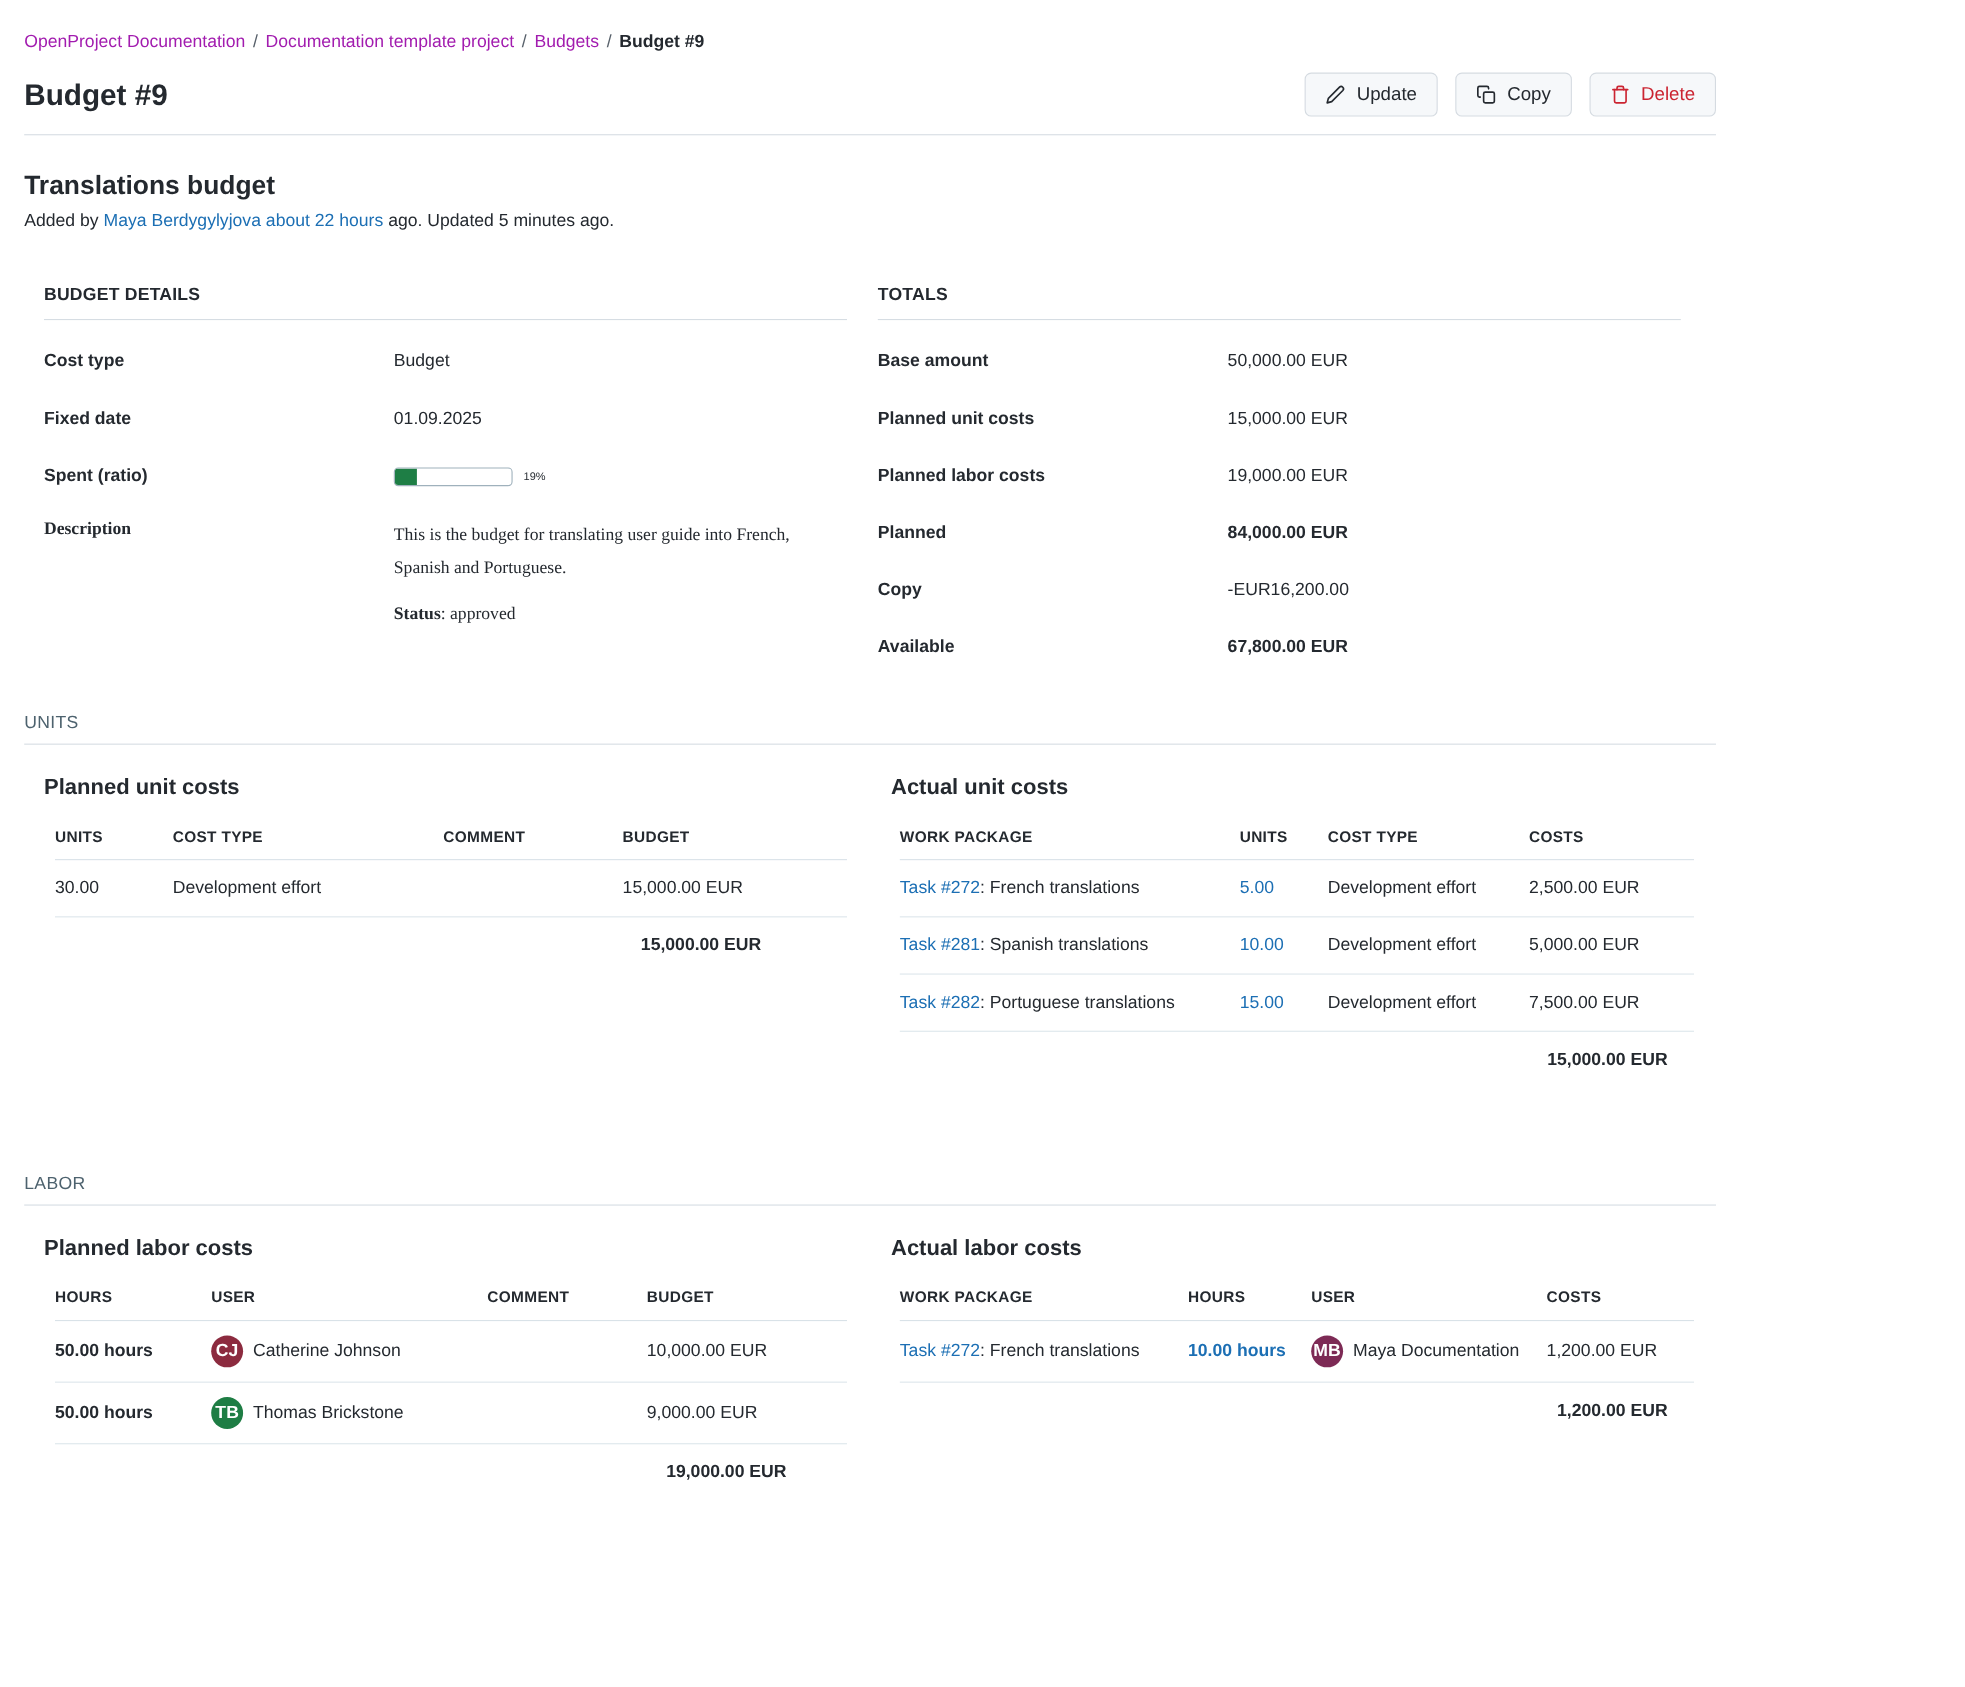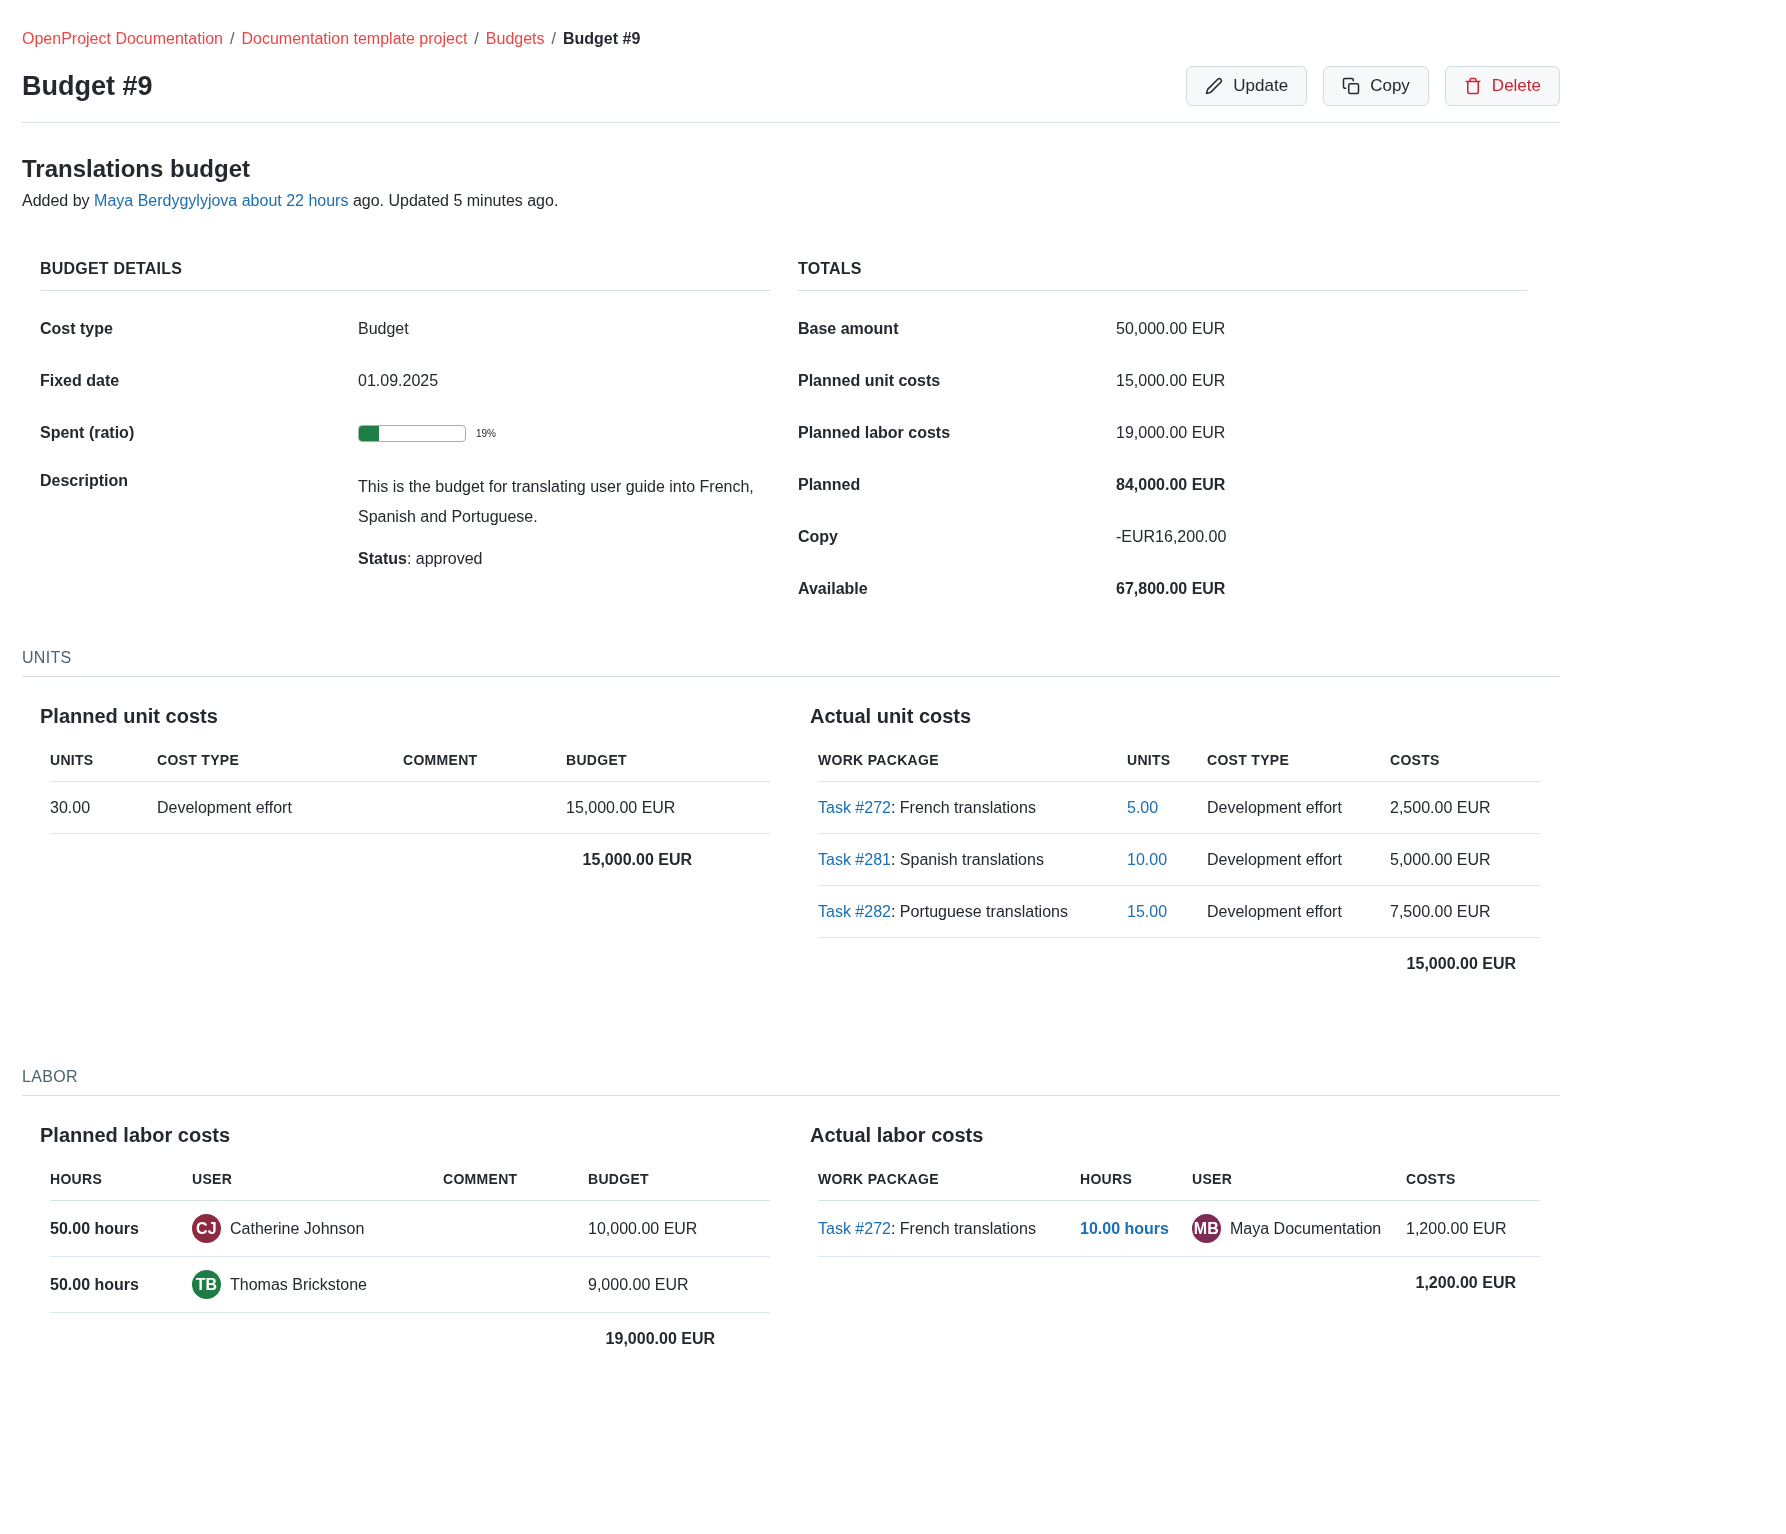--- a/index.html
+++ b/index.html
@@ -8,21 +8,21 @@
     width: 1786px;
     min-height: 1534px;
     font-family: "Liberation Sans", sans-serif;
     color: #24292f;
     font-size: 16px;
   }
   .page { width: 1538px; margin-left: 22px; padding-top: 28px; }
 
   
   .breadcrumb { font-size: 16px; line-height: 22px; }
-  .breadcrumb a { color: #ef4444; text-decoration: none; cursor: pointer; }
+  .breadcrumb a { color: #a21caf; text-decoration: none; cursor: pointer; }
   .breadcrumb .sep { color: #57606a; margin: 0 7px; }
   .breadcrumb .current { font-weight: bold; color: #24292f; }
 
   
   .title-row { display: flex; justify-content: space-between; align-items: center; margin-top: 16px; }
   .title-row h1 { font-size: 27px; font-weight: bold; }
   .actions { display: flex; gap: 16px; }
   .btn {
     display: inline-flex; align-items: center; gap: 10px;
     background: #f6f8fa; border: 1px solid #d5dbe1; border-radius: 6px;
@@ -35,21 +35,21 @@
 
   
   .budget-name { font-size: 24px; font-weight: bold; margin-top: 32px; }
   .byline { margin-top: 9px; font-size: 16px; color: #24292f; }
   .byline a { color: #1c6fb4; text-decoration: none; cursor: pointer; }
 
   
   .attribute-groups { display: grid; grid-template-columns: 730px 730px; column-gap: 28px; padding-left: 18px; margin-top: 50px; }
   .group-heading { font-size: 16px; font-weight: bold; letter-spacing: .2px; padding-bottom: 12px; border-bottom: 1px solid #d6dde3; }
   .attr-row { display: grid; grid-template-columns: 318px 1fr; align-items: center; min-height: 52px; }
-  .attr-row.top { align-items: start; padding-top: 13px; min-height: 0; }
+  .attr-row.top { align-items: start; padding-top: 13px; min-height: 0; font-family: Liberation Serif, serif; }
   .attr-rows { padding-top: 12px; }
   .attr-label { font-weight: bold; }
   .attr-value.bold { font-weight: bold; }
   .desc-text { max-width: 400px; line-height: 30px; }
   .status-line { margin-top: 18px; }
   .status-line b { font-weight: bold; }
 
   
   .progress-wrap { display: flex; align-items: center; gap: 10px; }
   .progress { width: 108px; height: 17px; border: 1px solid #9fb1bc; border-radius: 4px; background: #fff; overflow: hidden; }

